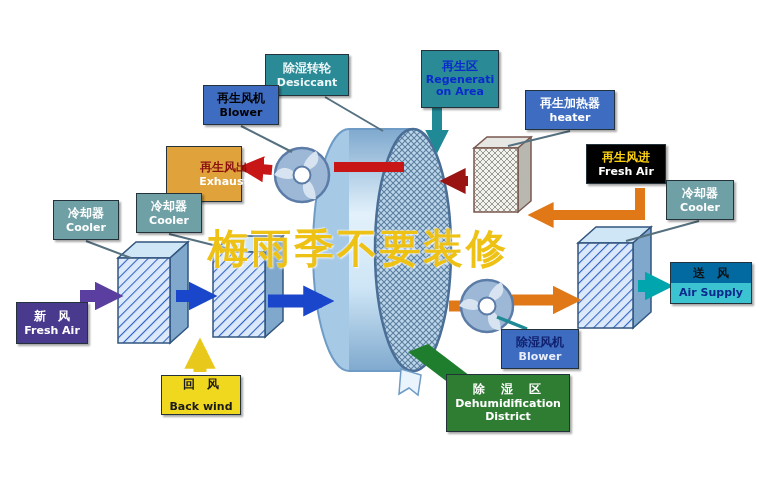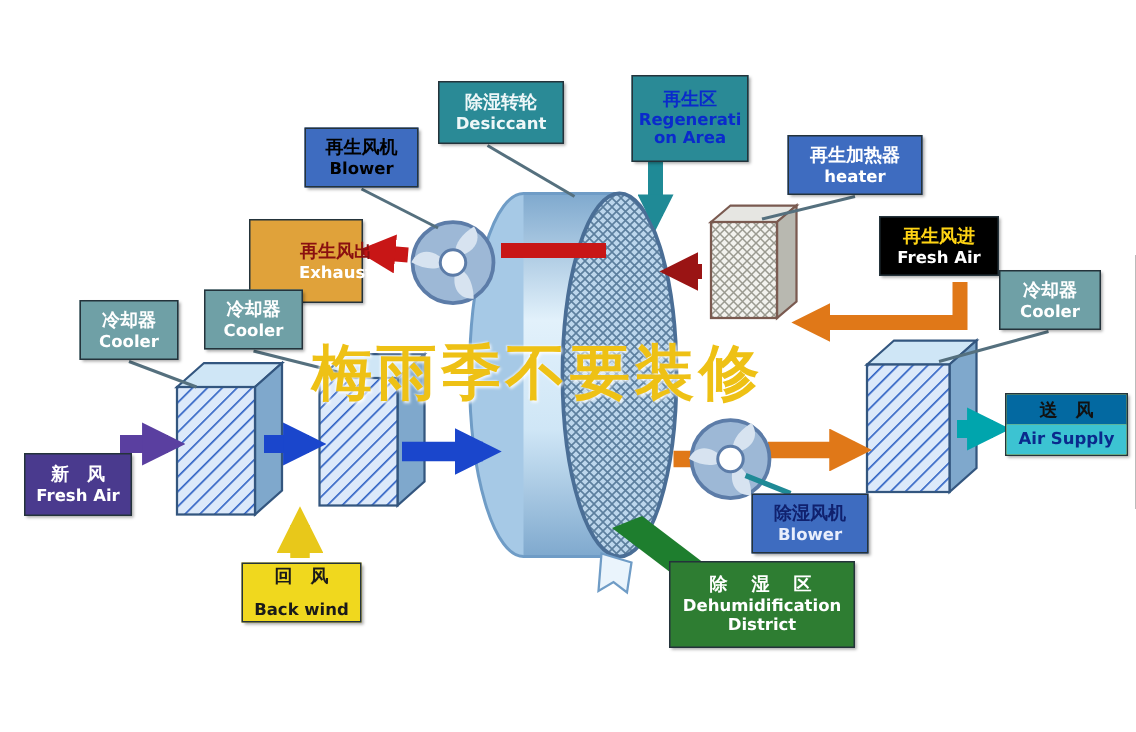--- a/index.html
+++ b/index.html
@@ -6,21 +6,21 @@
   #stage{position:relative;width:757px;height:488px;background:#ffffff;overflow:hidden;
          font-family:"DejaVu Sans",sans-serif;}
   #diagram-svg{position:absolute;left:0;top:0;z-index:1;}
   .label-box{position:absolute;display:flex;flex-direction:column;align-items:center;
              justify-content:center;text-align:center;border:1px solid #24333b;
              box-shadow:1.5px 1.5px 2px rgba(0,0,0,.35);font-weight:bold;line-height:1.22;
              z-index:5;box-sizing:border-box;padding:1px 2px;}
   .zh{font-size:12px;white-space:nowrap;}
   .en{font-size:11px;}
   
-  #lb-desiccant{left:292px;top:54px;width:84px;height:42px;background:#2a8a96;color:#eef7f8;}
+  #lb-desiccant{left:265px;top:54px;width:84px;height:42px;background:#2a8a96;color:#eef7f8;}
   #lb-regen-area{left:421px;top:50px;width:78px;height:58px;background:#2a8a96;color:#0a2acc;align-items:center;}
   #lb-regen-area .en{font-size:11px;word-break:break-all;line-height:1.15;}
   #lb-regen-blower{left:203px;top:85px;width:76px;height:40px;background:#3e6cc0;color:#000000;}
   #lb-exhaust{left:166px;top:146px;width:76px;height:56px;background:#e0a23a;padding-left:42px;}
   #lb-exhaust .zh{color:#8a1010;}
   #lb-exhaust .en{color:#ffffff;}
   #lb-heater{left:525px;top:90px;width:90px;height:40px;background:#3e6cc0;color:#ffffff;}
   #lb-regen-fresh{left:586px;top:144px;width:80px;height:40px;background:#000000;}
   #lb-regen-fresh .zh{color:#ffd414;}
   #lb-regen-fresh .en{color:#ffffff;}

